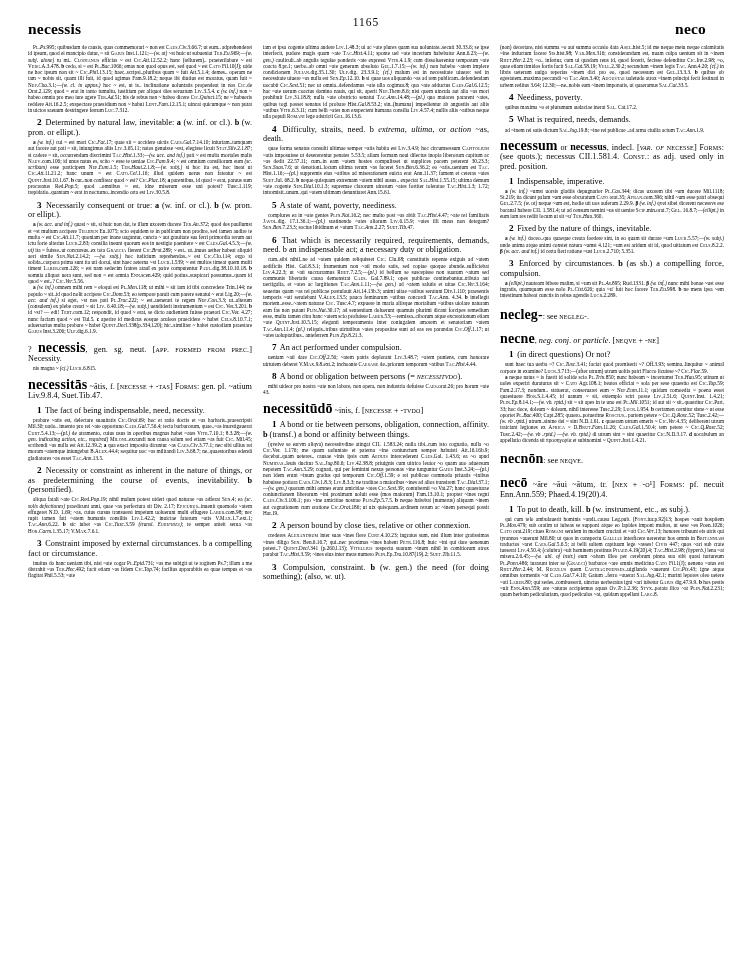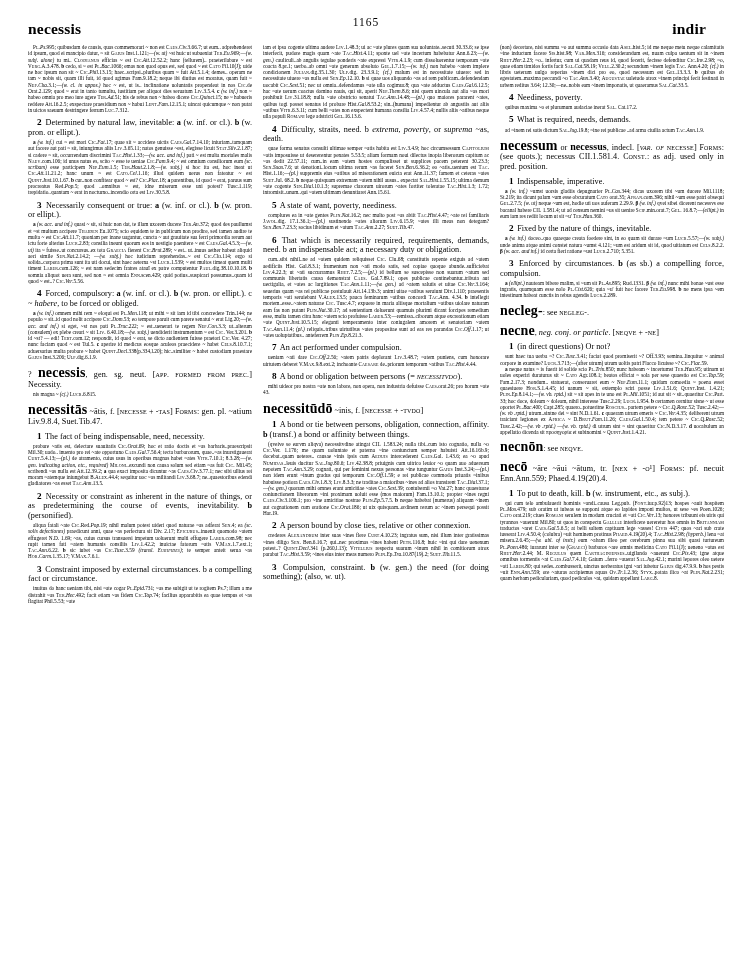--- a/index.html
+++ b/index.html
@@ -47,61 +47,60 @@
   }
   .quotes.noind{text-indent:0;}
   .sense{                        
     font-size:8.2px;line-height:9.6px;margin:5px 0 1.5px 0;
     text-indent:9px;text-align:justify;letter-spacing:.05px;
   }
   .entry{                        
     font-size:8.2px;line-height:9.6px;margin:8px 0 1.5px 0;
     text-indent:0;text-align:justify;letter-spacing:.05px;
   }
-  .xref{font-size:8.2px;line-height:10px;margin:7px 0 2px 0;}
+  .xref{font-size:8.2px;line-height:18px;margin:7px 0 2px 0;}
   .hw{font-weight:bold;font-size:14px;letter-spacing:.1px;}
   .hw2{font-weight:bold;font-size:10px;}
   .sc{font-variant:small-caps;font-size:.96em;letter-spacing:.15px;}
   i,em{font-style:italic;}
   b{font-weight:bold;}
   .num{font-weight:bold;font-size:9.2px;padding-right:1.5px;}
 </style>
 </head>
 <body>
 
 <div class="page">
 
   <div class="runhead">
     <span class="rh-word">necessis</span>
-    <span class="rh-word">indir</span>
+    <span class="rh-word">neco</span>
   </div>
   <div class="folio">1165</div>
 
   <div class="cols">
     <div class="col left">
         <p class="quotes"><span class="sc">Pl</span>.<i>Ps</i>.995; quibusdam de causis, quas commemorari ~ non est <span class="sc">Caes</span>.<i>Civ</i>.3.66.7; ut eum.. adprehenderet id ipsum, quod ei mancipio datur, ~ sit <span class="sc">Gaius</span> Inst.1.121;—<i>(w. ut)</i> ~st huic ut subueniat <span class="sc">Ter</span>.<i>Eu</i>.969;—<i>(w. subj. alone)</i> tu mi.. <span class="sc">Clodianus</span> efficias ~ est <span class="sc">Cic</span>.<i>Att</i>.12.52.2; hanc (tellurem).. praeterilabare ~ est <span class="sc">Verg</span>.A.3.478.   <b>b</b> cedo, si ~ est <span class="sc">Pl</span>.<i>Bac</i>.1066; emas non quod opus est, sed quod ~ est <span class="sc">Cato</span> Fil.10(J); uide ne hoc ipsum non sit ~ <span class="sc">Cic</span>.<i>Phil</i>.13.15; haec..scripsi..pluribus quam ~ fuit Att.5.1.4; demes.. operam ne tam ~ nobis sit, quam illi fuit, id quod agimus Fam.9.18.2; neque ibi diutius est moratus, quam fuit ~ <span class="sc">Nep</span>.<i>Cha</i>.3.1;—<i>(w. cl. in appos.)</i> hoc ~ est, ut is.. inclinatione uoluntatis propendeat in nos <span class="sc">Cic</span>.de Orat.2.129; quod ~ erat in tanto tumultu, iustitiam per aliquot dies seruatum <span class="sc">Liv</span>.3.5.4.   <b>c</b> <i>(w. inf.)</i> non ~ habeo omnia pro meo iure agere <span class="sc">Ter</span>.<i>Ad</i>.51; his de rebus non ~ habeo dicere <span class="sc">Cic</span>.<i>Quinct</i>.15; ne ~ habueris reddere Att.16.2.5; exspectare praesidium non ~ habui <span class="sc">Lent</span>.<i>Fam</i>.12.15.1; uincat quicumque ~ non putat in uictos saeuum destringere ferrum <span class="sc">Luc</span>.7.312.</p>
         <p class="sense"><span class="num">2</span> Determined by natural law, inevitable: <b>a</b> (w. inf. or cl.).  <b>b</b> (w. pron. or ellipt.).</p>
         <p class="quotes"><b>a</b> <i>(w. inf.)</i> cui ~ est mori <span class="sc">Cic</span>.<i>Fat</i>.17; quae sit ~ accidere uictis <span class="sc">Caes</span>.<i>Gal</i>.7.14.10; iniuriam..tamquam aut facere aut pati ~ sit, iniungimus aliis <span class="sc">Liv</span>.3.65.11; natos genuisse ~est, elegisse licuit <span class="sc">Stat</span>.<i>Silv</i>.2.1.87; si cadere ~ sit, occurrendum discrimini <span class="sc">Tac</span>.<i>Hist</i>.1.33;—<i>(w. acc. and inf.)</i> pati ~ est multa mortales malis <span class="sc">Naev</span>.com.106; id unus natus es, scito ~ esse te ueniae <span class="sc">Cic</span>.<i>Fam</i>.9.4; ~ est omnium consiliorum eum <i>(sc. scribam)</i> esse participem <span class="sc">Nep</span>.<i>Eum</i>.1.5; <span class="sc">Ter</span>.<i>Haut</i>.2.1.8;—<i>(w. subj.)</i> si hoc ita est, hoc ineat ut <span class="sc">Cic</span>.<i>Att</i>.11.21.2; hanc unum ~ est <span class="sc">Cato</span>.<i>Cel</i>.1.16; illud quidem uerus non fateatur ~ est <span class="sc">Quint</span>.<i>Inst</i>.10.1.67.  <b>b</b> cur..non confitear quod ~ est? <span class="sc">Cic</span>.<i>Plac</i>.18; <b>a</b> parentibus, id quod ~ erat, paruus sum procreatus Red.<i>Pop</i>.5; quod ..omnibus ~ est, idne miserum esse uni potest? Tusc.1.119; trepidatio..quantam ~ erat in nocturno..incendio orta est <span class="sc">Liv</span>.30.5.8.</p>
         <p class="sense"><span class="num">3</span> Necessarily consequent or true: <b>a</b> (w. inf. or cl.).  <b>b</b> (w. pron. or ellipt.).</p>
         <p class="quotes"><b>a</b> <i>(w. acc. and inf.)</i> quasi ~ sit, si huic non dat, te illam uxorem ducere <span class="sc">Ter</span>.<i>An</i>.372; quod des paullumst et ~st multum accipere <span class="sc">Thaiden</span> Eu.1075; scio equidem te in publicum non prodire, sed tamen audire te multa ~ est <span class="sc">Cic</span>.<i>Att</i>.11.7; quoniam per inane uagantur, cuncta ~ aut grauitate sua ferri primordia rerum aut ictu forte alterius <span class="sc">Lucr</span>.2.83; consilia ineunt quorum eos in uestigio paenitere ~ est <span class="sc">Caes</span>.<i>Gal</i>.4.5.3;—<i>(w. ut)</i> ita ~ fuisse..ut concursus..ex tota <span class="sc">Graecia</span> fierent <span class="sc">Cic</span>.<i>Brut</i>.289; ~ est.. ut..inuus aether habeat aliquid aeri simile <span class="sc">Sen</span>.<i>Nat</i>.2.14.2; —<i>(w. subj.)</i> hoc iudicium reprehendas..~ est <span class="sc">Cic</span>.<i>Clu</i>.114; ergo si solida..corpora prima sunt ita uti docui, sint haec aeterna ~st <span class="sc">Lucr</span>.1.539; ~ est multos timeat quem multi timent <span class="sc">Laber</span>.com.126; ~ est nam sedecim fratres atauī ex patre computentur <span class="sc">Paul</span>.dig.38.10.10.18.   <b>b</b> somnia aliquot uera sunt, sed non ~ est omnia <span class="sc">Enn</span>.scen.429; quid potius..suspicari possumus..quam id quod ~ est..? <span class="sc">Cic</span>.<i>Ver</i>.5.56.</p>
-        <p class="sense"><span class="num">4</span> Forced, compulsory: <b>a</b> (w. inf. or cl.).  <b>b</b> (w. pron. or ellipt.).  c ~ <i>habere</i>, to be forced or obliged.</p>
         <p class="quotes"><b>a</b> <i>(w. inf.)</i> omnem mihi rem ~ eloqui est <span class="sc">Pl</span>.<i>Men</i>.118; ut mihi ~ sit iam id tibi concredere Trin.144; ne populo ~ sit..id quod nolit accipere <span class="sc">Cic</span>.<i>Dom</i>.53; eo tempore paruit cum parere senatui ~ erat Lig.20;—<i>(w. acc. and inf.)</i> si eget, ~st nos pati <span class="sc">Pl</span>.<i>Truc</i>.222; ~ est..uenerari te regem <span class="sc">Nep</span>.<i>Con</i>.3.3; ut..alterum (consulem) ex plebe creari ~ sit <span class="sc">Liv</span>. 6.40.18;—<i>(w. subj.)</i> uendiderit instrumentum ~ est <span class="sc">Cic</span>. Ver.3.201.   <b>b</b> id ~st? — edi! <span class="sc">Tert</span>.com.12; respondit, id quod ~ erat, se dicto audientem fuisse praetori <span class="sc">Cic</span>.Ver. 4.27; nunc faciam quod ~ est Tul.5.   <b>c</b> aperire id medicus eosque aculeos praecidere ~ habet <span class="sc">Cels</span>.8.10.7.1; aduersarius multa probare ~ habet <span class="sc">Quint</span>.<i>Decl</i>.338(p.334,l.20); hic..similiter ~ habet custodiam praestare <span class="sc">Gaius</span> Inst.3.206; <span class="sc">Ulp</span>.dig.6.1.9.</p>
         <p class="entry">? <span class="hw">necessis</span>, gen. sg. neut. [<span class="sc">app. formed from prec.</span>] Necessity.</p>
         <p class="quotes">nis magna ~ <i>(cj.)</i> <span class="sc">Lucr</span>.6.815.</p>
         <p class="entry"><span class="hw">necessitās</span> ~ātis, f. [<span class="sc">necesse + -tas</span>] <span class="sc">Forms</span>: gen. pl. ~atium Liv.9.8.4, Suet.Tib.47.</p>
         <p class="sense"><span class="num">1</span> The fact of being indispensable, need, necessity.</p>
         <p class="quotes">probare ~atis est, delectare suauitatis <span class="sc">Cic</span>.<i>Orat</i>.69; hoc et ratio doctis et ~as barbaris..praescripsit Mil.30; uado.. inuento pro rei ~ate opportuno <span class="sc">Caes</span>.<i>Gal</i>.7.56.4; tecta barbarorum, quae..~as inurstigauerat <span class="sc">Curt</span>.5.4.13;—<i>(pl.)</i> de atramento, cuius usus in operibus magnas habet ~ates <span class="sc">Vitr</span>.7.10.1; 8.3.28;—<i>(w. gen. indicating action, etc., required)</i> <span class="sc">Miloni</span>..excundi non causa solum sed etiam ~as fuit <span class="sc">Cic</span>. Mil.45; scribendi ~as nulla est Att.12.39.2; <b>a</b> qua exact imposita dicuntur ~as <span class="sc">Caes</span>.<i>Civ</i>.3.77.1; nec sibi ullius rei moram ~atemque iniungebat <span class="sc">B.Alex</span>.44.4; sequitur uoc ~as militandi <span class="sc">Liv</span>.3.68.7; ne..quaestoribus edendi gladiatores ~as esset <span class="sc">Tac</span>.<i>Ann</i>.13.5.</p>
         <p class="sense"><span class="num">2</span> Necessity or constraint as inherent in the nature of things, or as predetermining the course of events, inevitability.  <b>b</b> (personified).</p>
         <p class="quotes">aliqua fatali ~ate <span class="sc">Cic</span>.Red.<i>Pop</i>.19; nihil malum potest uideri quod naturae ~as adferat <span class="sc">Sen</span>.4; ea <i>(sc. solis defectiones)</i> praedicunt anni, quae ~as perfectura sit Div. 2.17; <span class="sc">Epicurus</span>..inuenit quomodo ~atem effugeret N.D. 1.69; ~as, cuius cursus transuersi impetum uoluerunt multi effugere <span class="sc">Laber</span>.com.98; nec rupit tamen fati ~atem humanis consiliis <span class="sc">Liv</span>.1.42.2; inuictae fatorum ~atis <span class="sc">V.Max</span>.1.7.ext.1; <span class="sc">Tac</span>.<i>Ann</i>.6.22.   <b>b</b> sic iubet ~as <span class="sc">Cic</span>.<i>Tusc</i>.3.59 <i>(transl. <span class="sc">Euripides</span>)</i>; te semper anteit serua ~as <span class="sc">Hor</span>.<i>Carm</i>.1.35.17; <span class="sc">V.Max</span>.7.6.1.</p>
         <p class="sense"><span class="num">3</span> Constraint imposed by external circumstances.  b a compelling fact or circumstance.</p>
         <p class="quotes">inuitus do hanc ueniam tibi, nisi ~ate cogar <span class="sc">Pl</span>.<i>Epid</i>.731; ~as me subigit ut te rogitem Ps.7; illam a me distrahit ~as <span class="sc">Ter</span>.<i>Hec</i>.492; facit etiam ~as fidem <span class="sc">Cic</span>.<i>Top</i>.74; facilius apparabitis ea quae tempus et ~as flagitat Phil.5.53; ~ate</p>
       </div>
     <div class="col mid">
         <p class="quotes noind">iam et ipsa cogente ultima audere <span class="sc">Liv</span>.1.48.3; ui ac ~ate plures quam sua uoluntate..secuti 30.33.6; se ipse interfecit, pudore magis quam ~ate <span class="sc">Tac</span>.<i>Hist</i>.4.11; sponte uel ~ate incertum habebatur Ann.6.23;—<i>(w. gen.)</i> cauliculi..ab angulis tegulae ponderis ~ate expressi <span class="sc">Vitr</span>.4.1.9; cum dissoluerentur temporum ~ate coacta 8.pr.1; uerbo..ab omni ~ate generum absoluto <span class="sc">Gel</span>.1.7.15;—<i>(w. inf.)</i> non habebo ~atem implere condicionem <span class="sc">Julian</span>.dig.35.1.30; <span class="sc">Ulp</span>.dig. 23.3.9.1; <i>(cf.)</i> malum est in necessitate uiuere: sed in necessitate uiuere ~as nulla est <span class="sc">Sen</span>.<i>Ep</i>.12.10.   <b>b</b> si quae uos aliquando ~as ad rem publicam..defendendam uocabit <span class="sc">Cic</span>.<i>Sest</i>.51; nec ut omnia..defendamus ~ate ulla cogimur.8; qua ~ate adductus <span class="sc">Caes</span>.<i>Gal</i>.6.12.5; hac ~ate uerum coactus domino nauis, qui sit, aperit <span class="sc">Nep</span>.<i>Them</i>.8.6; nisi quem uincula aut alia ~as mori prohibuit <span class="sc">Liv</span>.31.18.8; nulla ~ate obstricto senatui <span class="sc">Tac</span>.<i>Ann</i>.14.48;—<i>(pl.)</i> quo maiores pararent ~ates, quibus togi posset senatus id probare Hist.<i>Gal</i>.8.53.2; sin..(humana) impedientur ab angustiis aut aliis ~atibus <span class="sc">Vitr</span>.6.3.11; cum belli ~ates non exspectent humana consilia <span class="sc">Liv</span>.4.57.4; nullis aliis ~atibus neque ulla populi <span class="sc">Romani</span> lege adstricti <span class="sc">Gel</span>.16.13.6.</p>
-        <p class="sense"><span class="num">4</span> Difficulty, straits, need.  b <i>extrema</i>, <i>poverty</i>, or <i>suprema</i> ~as, death.</p>
+        <p class="sense"><span class="num">4</span> Difficulty, straits, need.  b <i>extrema</i>, <i>ultima</i>, or <i>action</i> ~as, death.</p>
         <p class="quotes">quae forma senatus consulti ultimae semper ~atis habita est <span class="sc">Liv</span>.3.4.9; hoc circumsessum <span class="sc">Capitolium</span> ~atis imposuisse ut desererentur penates 5.53.5; aliam formam noui dilectus inopia liberorum capitum ac ~as dedit 22.57.11; cum..in eam ~atem hostes compulisset ut supplices pacem peterent 30.23.3; <span class="sc">Sen</span>.<i>Suas</i>.7.6; ut denotioni..locum ultima rerum ~as faceret <span class="sc">Sen</span>.<i>Ben</i>.6.36.2; eo ~atis..uentum est <span class="sc">Tac</span>. Hist.1.16;—<i>(pl.)</i> suppremis eius ~atibus ad miserationem euicta erat Ann.11.37; famem et ceteras ~ates <span class="sc">Suet</span>.Jul. 68.2.   <b>b</b> neque quisquam extremam ~atem nihil ausus.. expectat <span class="sc">Sal</span>.<i>Hist</i>.1.55.15; ultima demum ~ate cogente <span class="sc">Sen</span>.<i>Dial</i>.10.1.3; supremae clarorum uirorum ~ates fortiter toleratae <span class="sc">Tac</span>.<i>Hist</i>.1.3; 1.72; intromisit..unum..qui ~atem ultimam denuntiaret Ann.15.61.</p>
         <p class="sense"><span class="num">5</span> A state of want, poverty, neediness.</p>
         <p class="quotes">complures ea in ~ate gentes <span class="sc">Plin</span>.<i>Nat</i>.16.2; nec multo post ~as abiit <span class="sc">Tac</span>.<i>Hist</i>.4.47; ~ate rei familiaris <span class="sc">Javol</span>.dig. 17.1.36.1;—<i>(pl.)</i> sustinendo ~ates aliorum <span class="sc">Liv</span>.6.15.9; ~ates illi meas non detegam? <span class="sc">Sen</span>.<i>Ben</i>.7.23.3; socius libidinum et ~atum <span class="sc">Tac</span>.<i>Ann</i>.2.27; <span class="sc">Suet</span>.<i>Tib</i>.47.</p>
         <p class="sense"><span class="num">6</span> That which is necessarily required, requirements, demands, need.  b an indispensable act; a necessary duty or obligation.</p>
         <p class="quotes">cum..sibi nihil..ne ad ~atem quidem reliquisset <span class="sc">Cic</span>. Clu.68; constitutis repente exiguis ad ~atem aedificiis Hist. Gal.8.3.1; frumentum non ~ati modo satis, sed copiae quoque abunde..sufficiebat <span class="sc">Liv</span>.4.22.3; ut ~ati succurramus <span class="sc">Rhet</span>.7.2.5;—<i>(pl.)</i> id bellum se suscepisse non suarum ~atum sed communis libertatis causa demonstrat <span class="sc">Caes</span>. Gal.7.89.1; opes publicae continebantur..tributa aut uectigalia, et ~ates ac largitiones <span class="sc">Tac</span>.<i>Ann</i>.1.11;—<i>(w. gen.)</i> ad ~atem salutis et uitae <span class="sc">Cic</span>.<i>Ver</i>.3.164; seuerius quam ~as rei publicae postulauit Att.14.13b.3; animi uitae ~atibus seruiunt Div.1.110; praesentis temporis ~ati seruiebant <span class="sc">V.Alex</span>.13.5; pauca feminarum ~atibus concordi <span class="sc">Tac</span>.Ann. 4.34.   <b>b</b> intellegit mortem..esse..~atem naturae <span class="sc">Cic</span>. Tusc.4.7; expuere in maria aliisque mortalium ~atibus uiolare naturam eam fas non putant <span class="sc">Plin</span>.<i>Nat</i>.30.17; ad sententiam doluerunt quamuis plurimi dicant forcipes remedium esse, multa tamen citra hanc ~atem scio profuisse <span class="sc">Laber</span>.53;—remissa..ciborum atque excreationum etiam ~ate <span class="sc">Quint</span>.<i>Inst</i>.10.5.15; eleganti temperamento inter coniugalem amorem et senatoriam ~atem <span class="sc">Tac</span>.<i>Ann</i>.11.4; <i>(pl.)</i> reliquis..tribus uirtutibus ~ates propositae sunt ad eas res parandas <span class="sc">Cic</span>.<i>Off</i>.1.17; ut ~ates uoluptatibus.. anteferrem <span class="sc">Plin</span>.<i>Ep</i>.8.21.3.</p>
         <p class="sense"><span class="num">7</span> An act performed under compulsion.</p>
         <p class="quotes">ueniam ~ati dare <span class="sc">Cic</span>.<i>Off</i>.2.56; ~atem patris deplorant <span class="sc">Liv</span>.3.48.7; ~atem puniens, cum honorare uirtutem deberet <span class="sc">V.Max</span>.9.8.ext.2; inchoante <span class="sc">Caesare</span> de..priorum temporum ~atibus <span class="sc">Tac</span>.<i>Hist</i>.4.44.</p>
         <p class="sense"><span class="num">8</span> A bond or obligation between persons (= <i><span class="sc">necessitvdo</span></i>).</p>
         <p class="quotes">mihi uideor pro nostra ~ate non labore, non opera, non industria defuisse <span class="sc">Caes</span>.orat.26; pro horum ~ate 43.</p>
         <p class="entry"><span class="hw">necessitūdō</span> ~inis, f. [<span class="sc">necesse + -tvdo</span>]</p>

